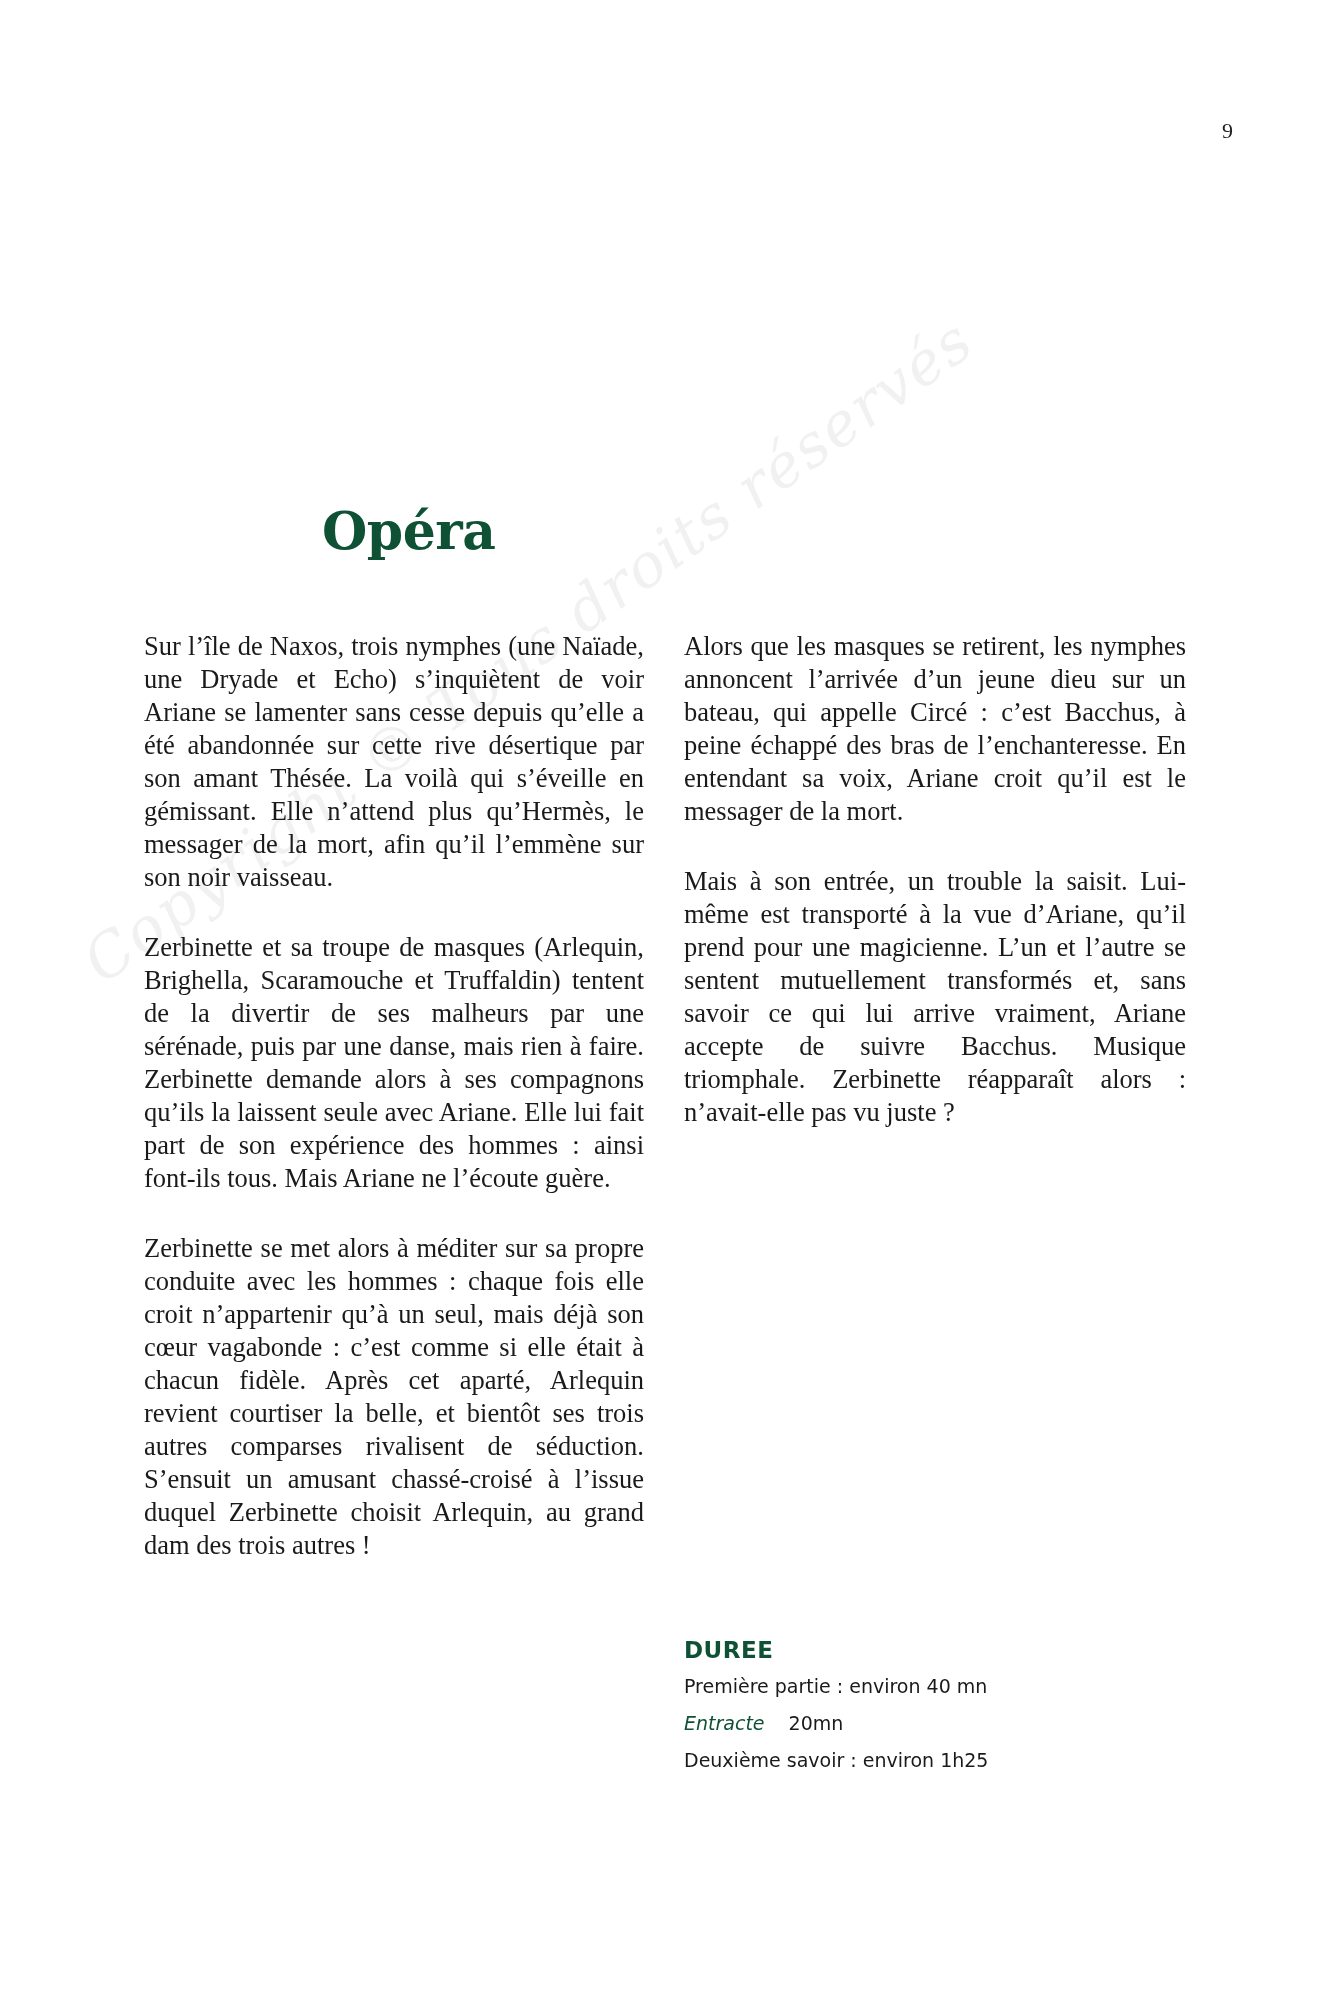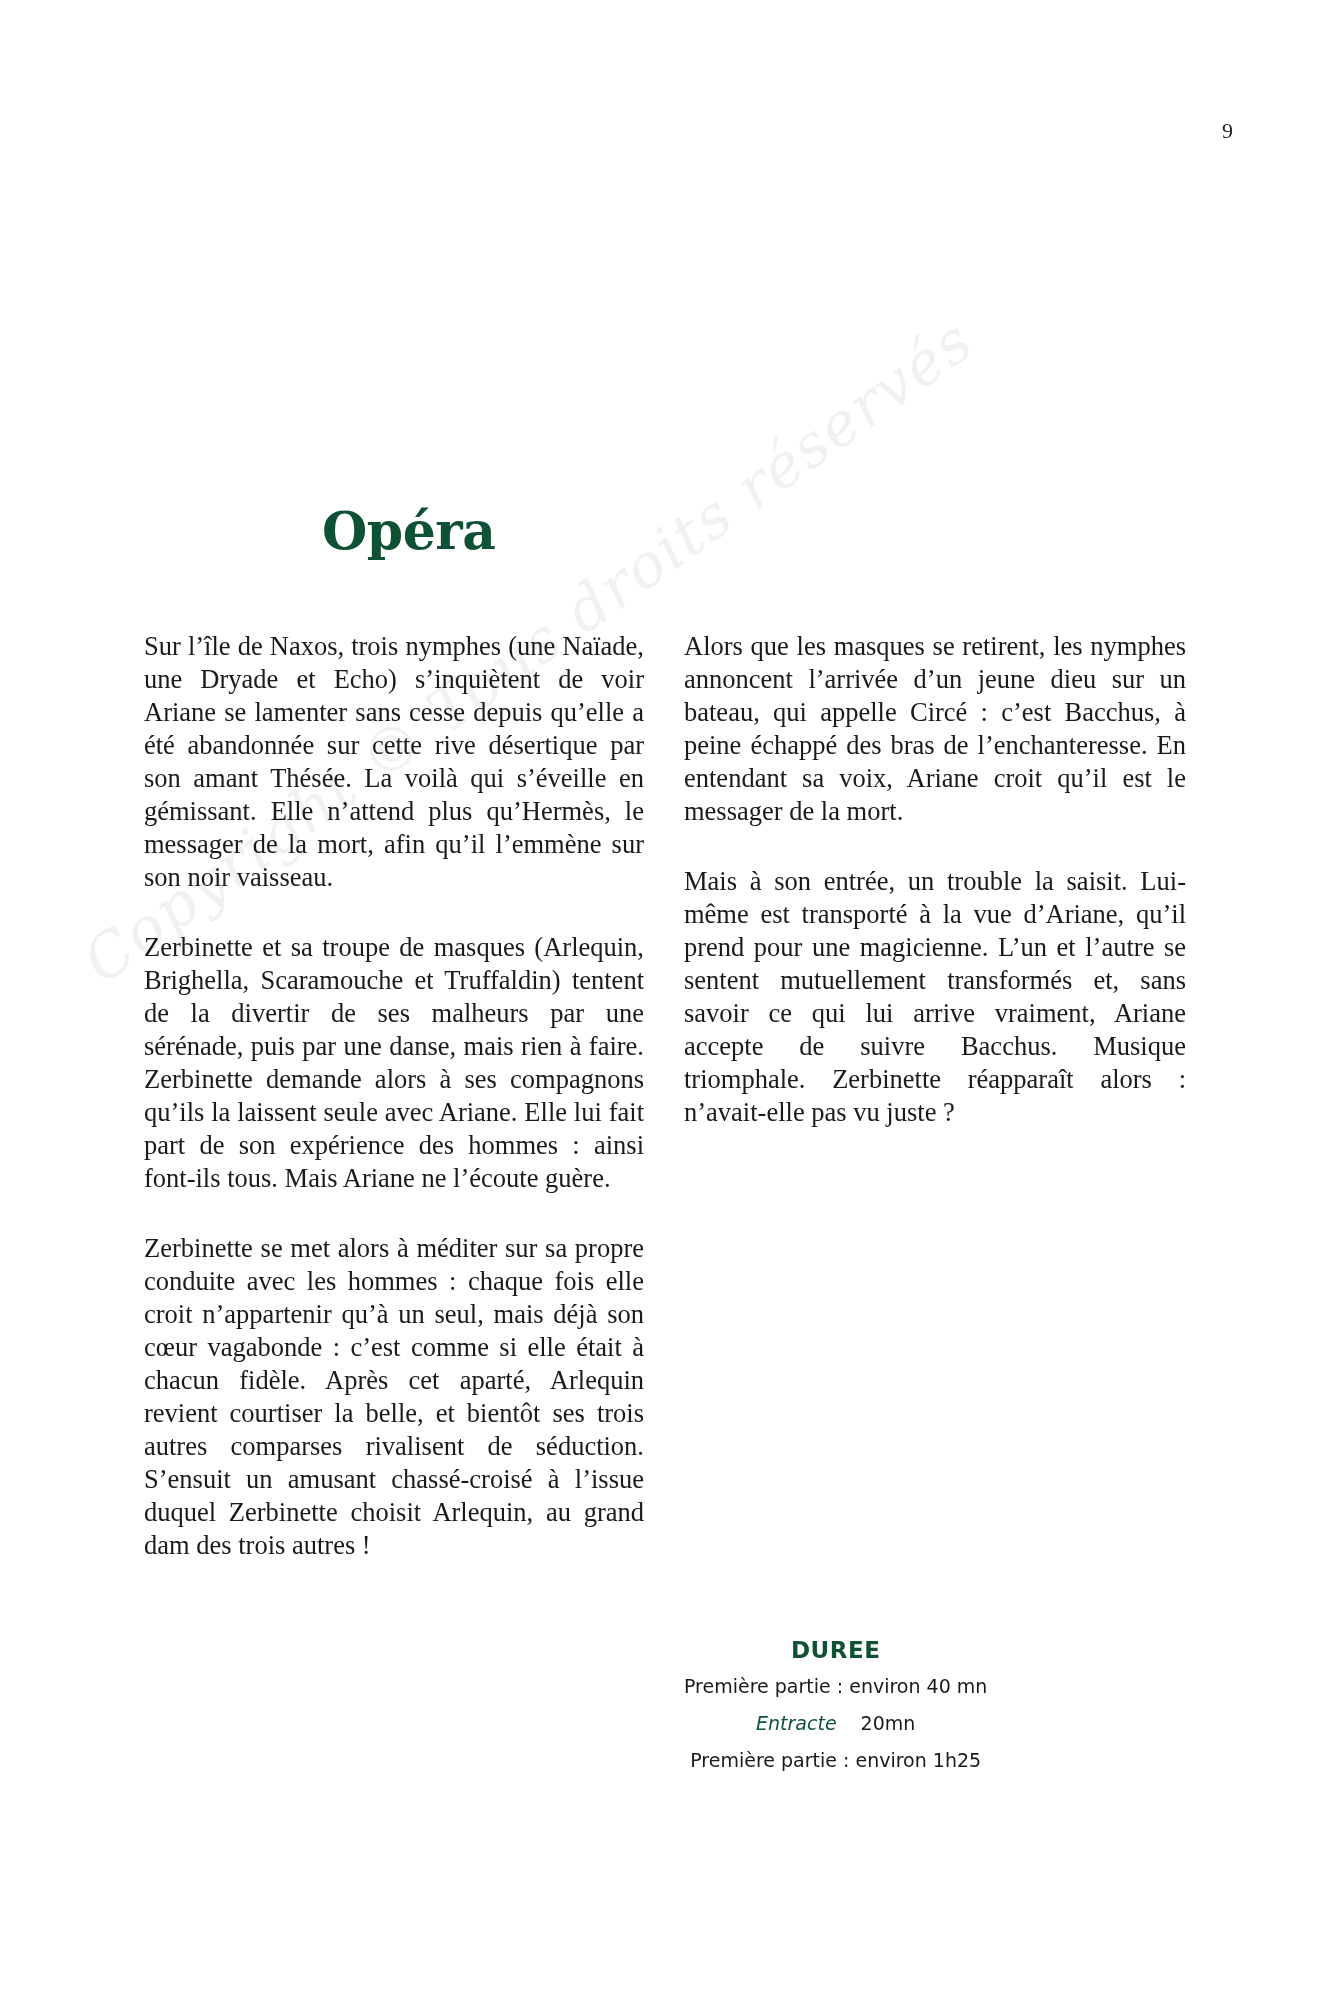--- a/index.html
+++ b/index.html
@@ -49,21 +49,20 @@
     .column.right { left: 684px; width: 502px; }
     .column p {
       margin: 0 0 36.8px 0;
     }
     .duree {
       position: absolute;
       left: 684px;
       top: 1632px;
       font-family: "DejaVu Sans", "Liberation Sans", sans-serif;
       color: #1a1a1a;
-      text-align: center;
     }
     .duree-heading {
       font-weight: bold;
       font-size: 23px;
       color: #0f5135;
       letter-spacing: 0.5px;
       line-height: 36px;
     }
     .duree-line {
       font-size: 19px;
@@ -108,14 +107,14 @@
   <p>Alors que les masques se retirent, les nymphes annoncent l’arrivée d’un jeune dieu sur un bateau, qui appelle Circé : c’est Bacchus, à peine échappé des bras de l’enchanteresse. En entendant sa voix, Ariane croit qu’il est le messager de la mort.</p>
   <p>Mais à son entrée, un trouble la saisit. Lui-même est transporté à la vue d’Ariane, qu’il prend pour une magicienne. L’un et l’autre se sentent mutuellement transformés et, sans savoir ce qui lui arrive vraiment, Ariane accepte de suivre Bacchus. Musique triomphale. Zerbinette réapparaît alors : n’avait-elle pas vu juste ?</p>
 </div>
 
 <div class="duree">
   <div class="duree-heading">DUREE</div>
   <div class="duree-line">Première partie : environ 40 mn</div>
   <div class="duree-line">
     <span class="label-italic">Entracte</span><span>20mn</span>
   </div>
-  <div class="duree-line">Première partie : environ 1h25</div>
+  <div class="duree-line">Deuxième savoir : environ 1h25</div>
 </div>
 
 </body></html>

